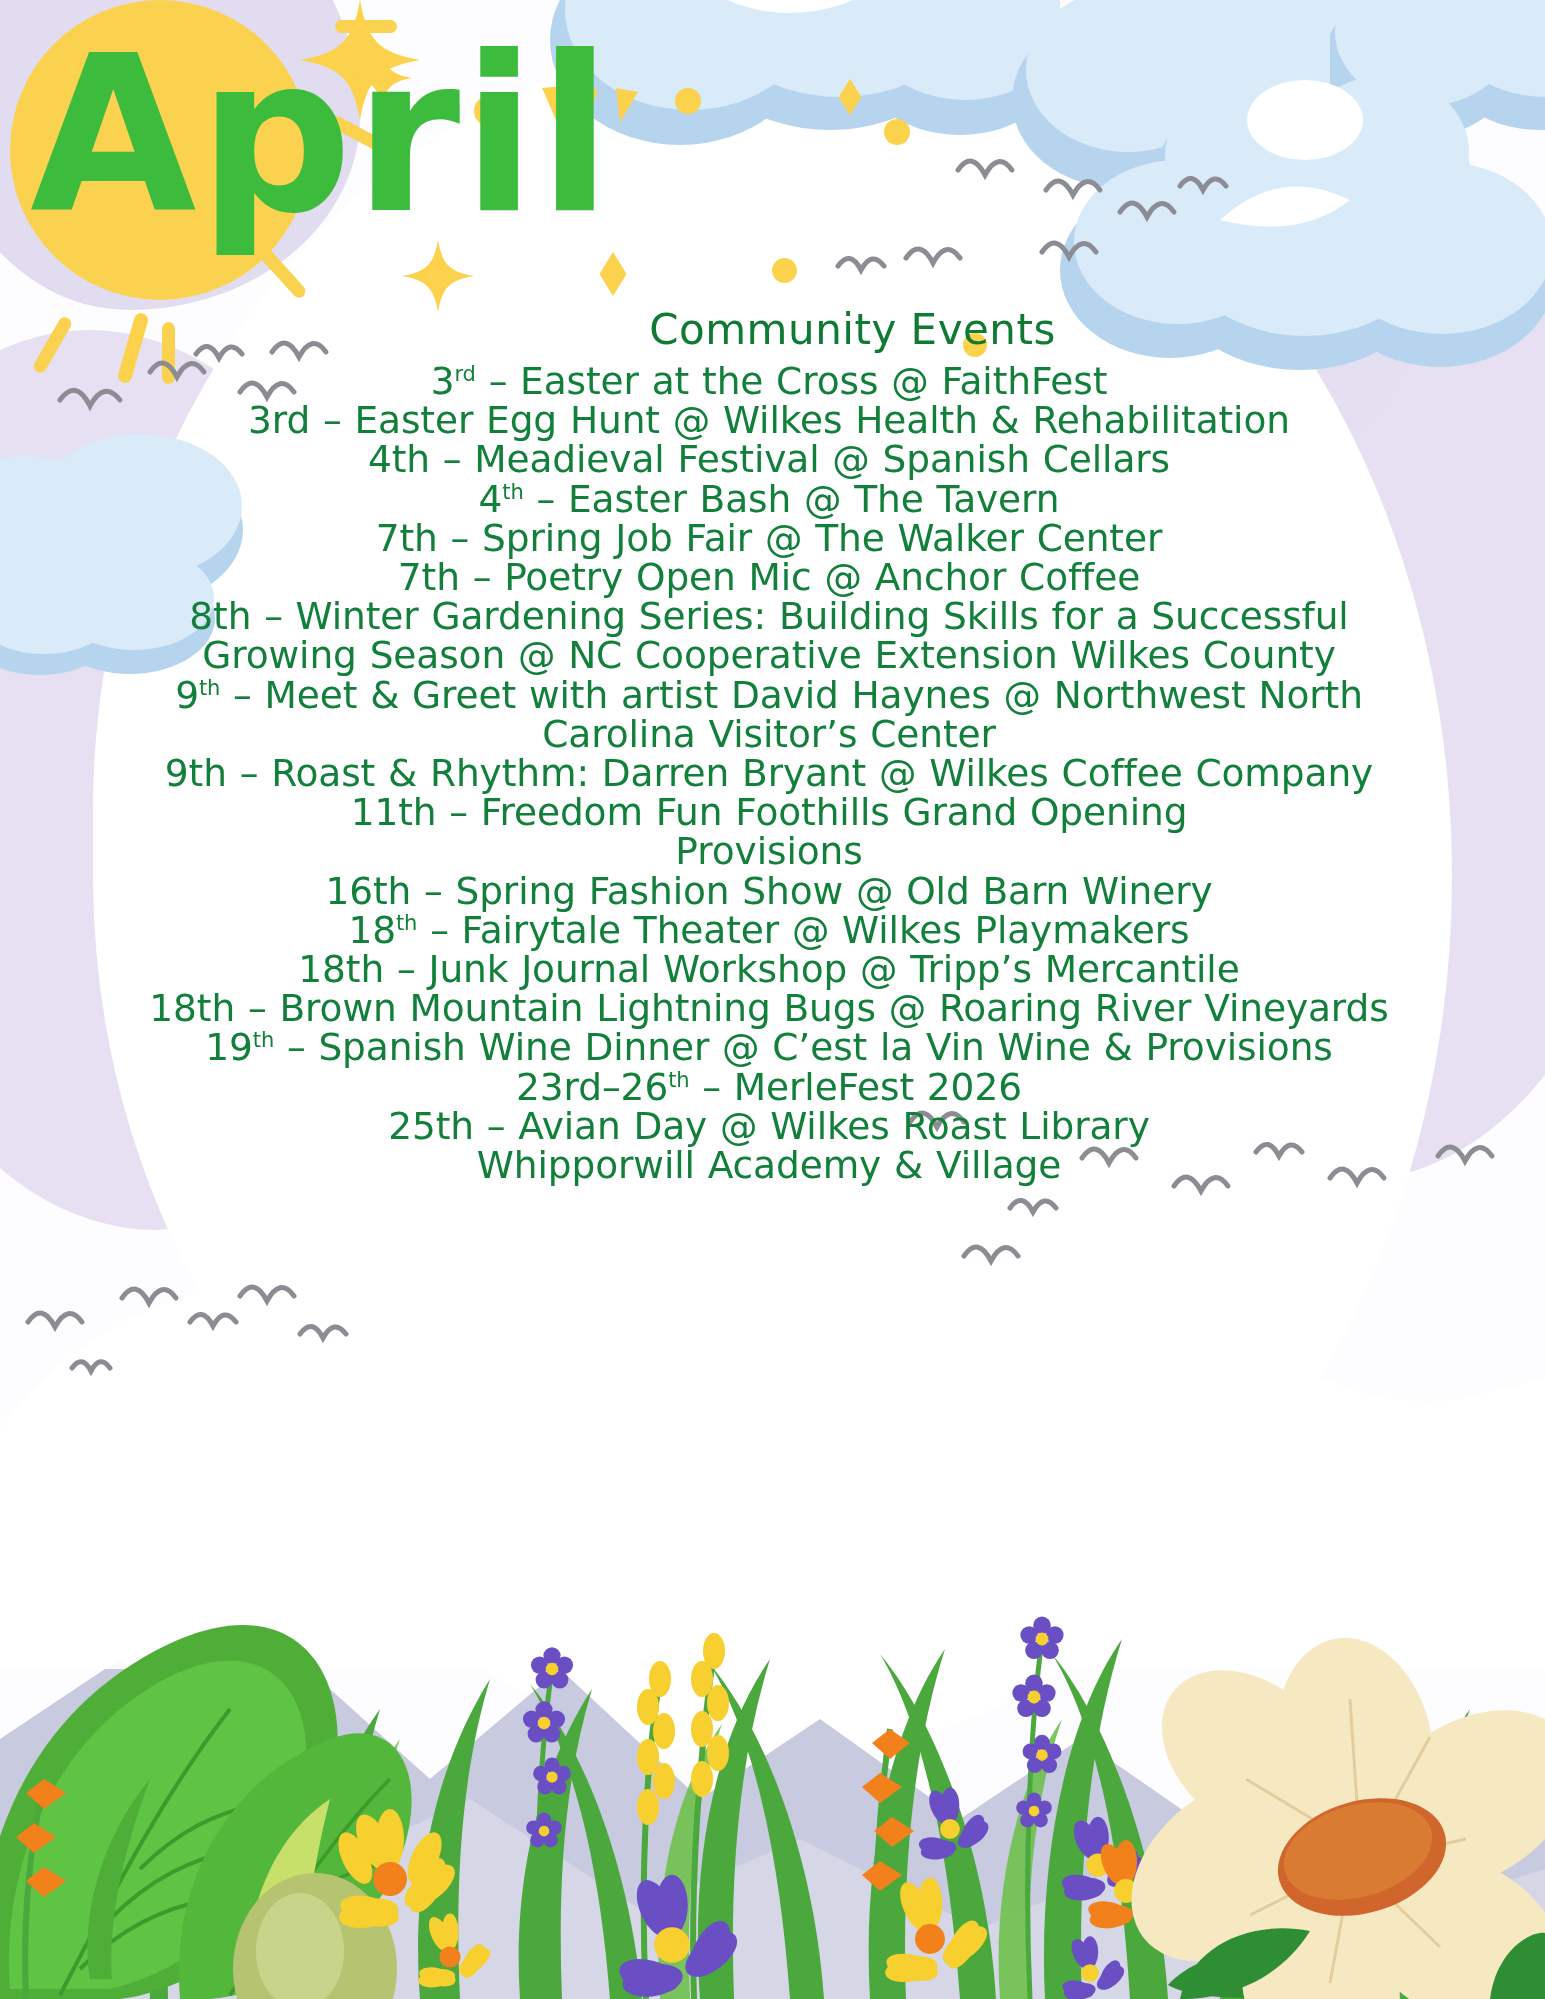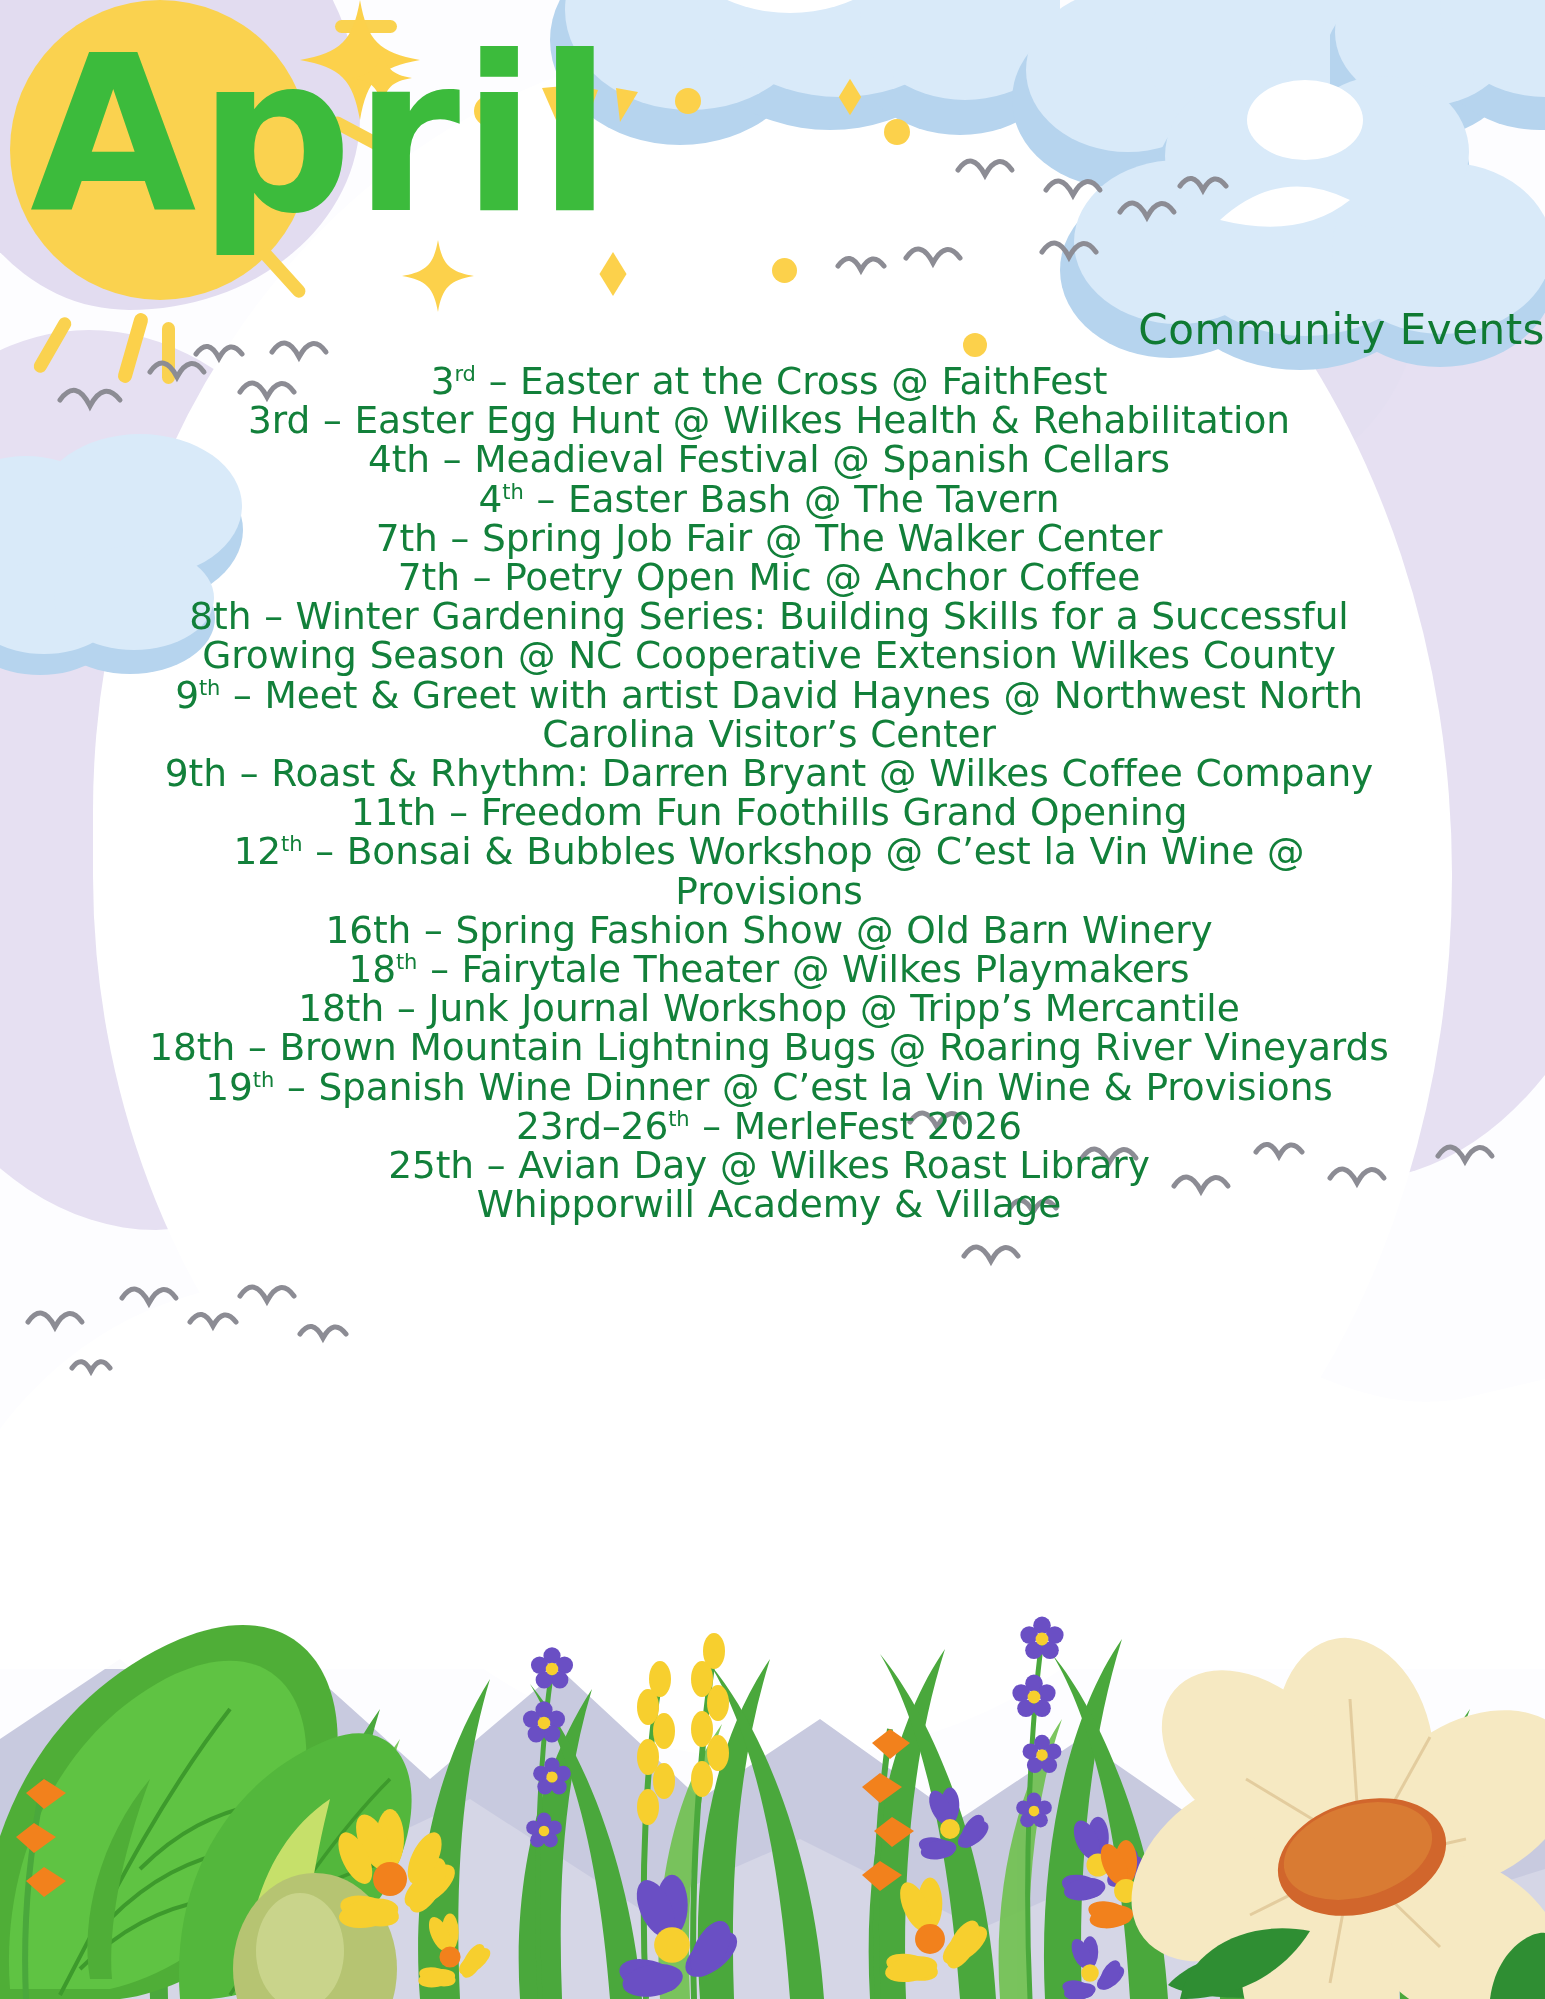--- a/index.html
+++ b/index.html
@@ -49,21 +49,21 @@
     position:absolute;left:0;right:0;top:28px;text-align:left;
     font-family:"DejaVu Sans", sans-serif;
     font-weight:bold;
     font-size:215px;
     line-height:1;
     color:#3cbb3c;
     letter-spacing:2px;
     padding-left:30px;
   }
   .subtitle{
-    position:absolute;left:0;right:0;top:305px;text-align:right;
+    position:absolute;left:0;right:0;top:305px;text-align:center;
     font-family:"DejaVu Sans", sans-serif;
     font-size:42px;color:#0f7a32;letter-spacing:.5px;
     padding-left:160px;
   }
   .events{
     position:absolute;left:120px;right:127px;top:362px;
     text-align:center;
     font-family:"DejaVu Sans", sans-serif;
     font-size:37.5px;
     line-height:39.2px;
@@ -231,21 +231,20 @@
       <span class="ln">4th – Meadieval Festival @ Spanish Cellars</span>
       <span class="ln">4<sup>th</sup> – Easter Bash @ The Tavern</span>
       <span class="ln">7th – Spring Job Fair @ The Walker Center</span>
       <span class="ln">7th – Poetry Open Mic @ Anchor Coffee</span>
       <span class="ln">8th – Winter Gardening Series: Building Skills for a Successful</span>
       <span class="ln">Growing Season @ NC Cooperative Extension Wilkes County</span>
       <span class="ln">9<sup>th</sup> – Meet &amp; Greet with artist David Haynes @ Northwest North</span>
       <span class="ln">Carolina Visitor’s Center</span>
       <span class="ln">9th – Roast &amp; Rhythm: Darren Bryant @ Wilkes Coffee Company</span>
       <span class="ln">11th – Freedom Fun Foothills Grand Opening</span>
-      <span class="ln">12<sup>th</sup> – Bonsai &amp; Bubbles Workshop @ C’est la Vin Wine @</span>
       <span class="ln">Provisions</span>
       <span class="ln">16th – Spring Fashion Show @ Old Barn Winery</span>
       <span class="ln">18<sup>th</sup> – Fairytale Theater @ Wilkes Playmakers</span>
       <span class="ln">18th – Junk Journal Workshop @ Tripp’s Mercantile</span>
       <span class="ln">18th – Brown Mountain Lightning Bugs @ Roaring River Vineyards</span>
       <span class="ln">19<sup>th</sup> – Spanish Wine Dinner @ C’est la Vin Wine &amp; Provisions</span>
       <span class="ln">23rd–26<sup>th</sup> – MerleFest 2026</span>
       <span class="ln">25th – Avian Day @ Wilkes Roast Library</span>
       <span class="ln">Whipporwill Academy &amp; Village</span>
     </div>

